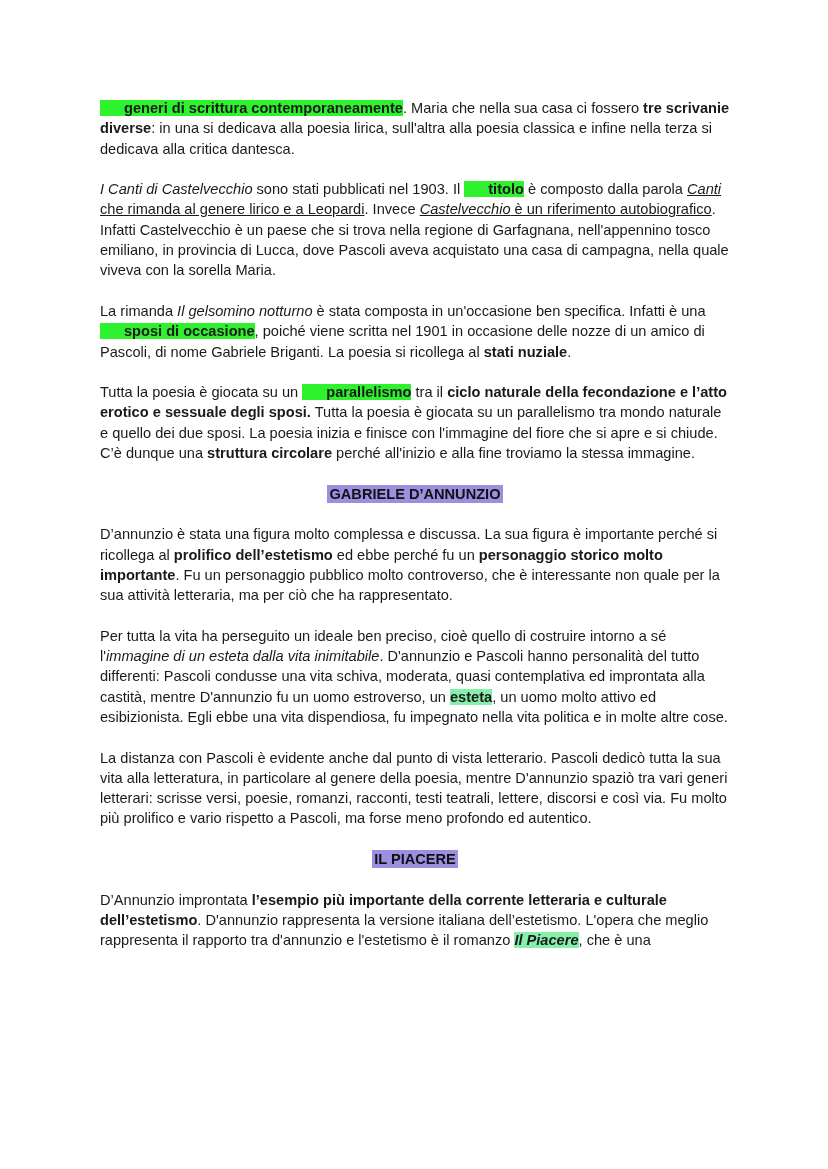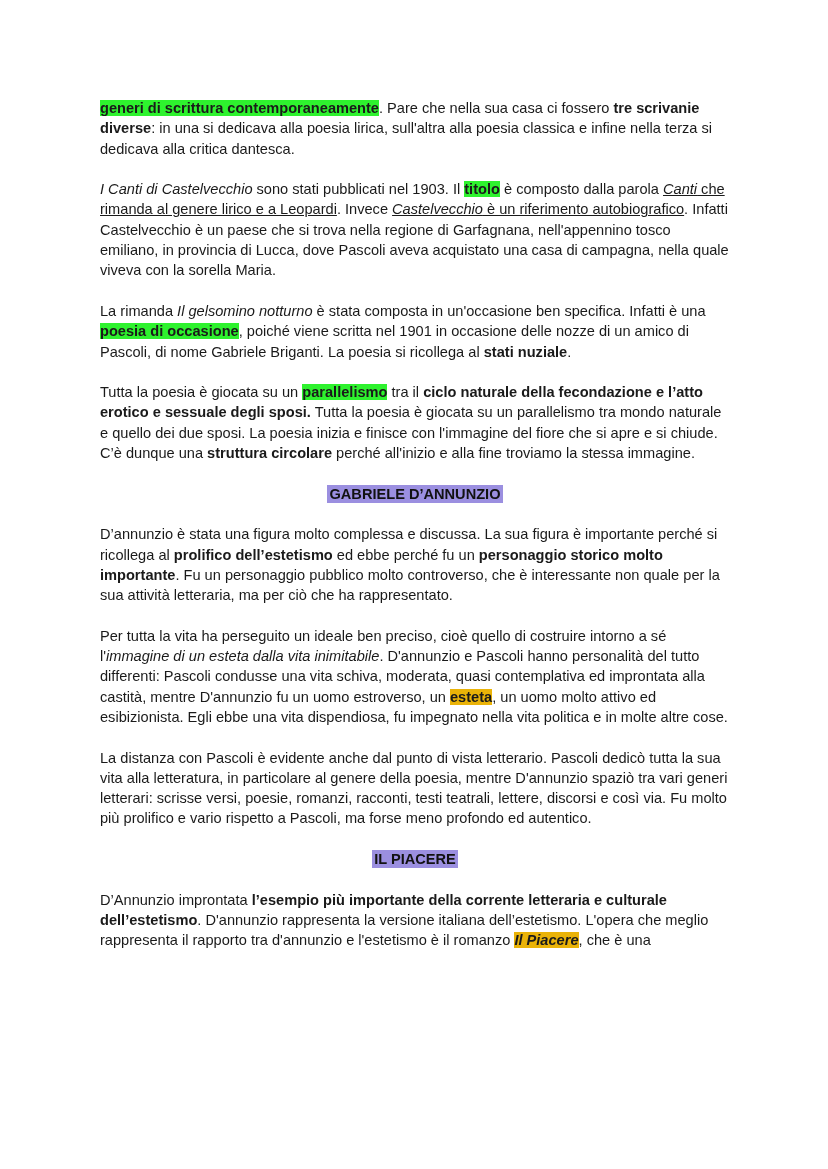--- a/index.html
+++ b/index.html
@@ -3,42 +3,42 @@
 <meta charset="utf-8">
 <style>
   html, body { margin: 0; padding: 0; background: #ffffff; }
   body { width: 828px; height: 1169px; overflow: hidden; position: relative; }
   .page {
     position: absolute; left: 100px; top: 98px; width: 630px;
     font-family: "Liberation Sans", sans-serif;
     font-size: 14.6px; line-height: 20.3px; color: #1a1a1a;
   }
   p { margin: 0 0 20.3px 0; }
-  .hl-green { background: #2ef22e; }
-  .hl-purple { background: #eab308; }
+  .hl-green { background: #2ef22e; padding-left: 24px; }
+  .hl-purple { background: #86efac; }
   .u { text-decoration: underline; }
   .heading { text-align: center; font-weight: bold; margin: 0 0 20.3px 0; }
   .heading span { background: #9b8fe0; padding: 1px 2px; color: #111; }
   b { font-weight: bold; }
 </style>
 </head>
 <body>
 
 <div class="page">
 
   <p>
-    <b class="hl-green">generi di scrittura contemporaneamente</b><span>. Pare che nella sua casa ci fossero </span><b>tre scrivanie diverse</b><span>: in una si dedicava alla poesia lirica, sull'altra alla poesia classica e infine nella terza si dedicava alla critica dantesca.</span>
+    <b class="hl-green">generi di scrittura contemporaneamente</b><span>. Maria che nella sua casa ci fossero </span><b>tre scrivanie diverse</b><span>: in una si dedicava alla poesia lirica, sull'altra alla poesia classica e infine nella terza si dedicava alla critica dantesca.</span>
   </p>
 
   <p>
     <i> I Canti di Castelvecchio</i><span> sono stati pubblicati nel 1903. Il </span><b class="hl-green">titolo</b><span> è composto dalla parola </span><span class="u"><i>Canti</i><span> che rimanda al genere lirico e a Leopardi</span></span><span>. Invece </span><span class="u"><i>Castelvecchio</i><span> è un riferimento autobiografico</span></span><span>. Infatti Castelvecchio è un paese che si trova nella regione di Garfagnana, nell'appennino tosco emiliano, in provincia di Lucca, dove Pascoli aveva acquistato una casa di campagna, nella quale viveva con la sorella Maria.</span>
   </p>
 
   <p>
-    <span> La rimanda </span><i>Il gelsomino notturno</i><span> è stata composta in un'occasione ben specifica. Infatti è una </span><b class="hl-green">poesia di occasione</b><span>, poiché viene scritta nel 1901 in occasione delle nozze di un amico di Pascoli, di nome Gabriele Briganti. La poesia si ricollega al </span><b>stati nuziale</b><span>.</span>
+    <span> La rimanda </span><i>Il gelsomino notturno</i><span> è stata composta in un'occasione ben specifica. Infatti è una </span><b class="hl-green">sposi di occasione</b><span>, poiché viene scritta nel 1901 in occasione delle nozze di un amico di Pascoli, di nome Gabriele Briganti. La poesia si ricollega al </span><b>stati nuziale</b><span>.</span>
   </p>
 
   <p>
     <span> Tutta la poesia è giocata su un </span><b class="hl-green">parallelismo</b><span> tra il </span><b>ciclo naturale della fecondazione e l’atto erotico e sessuale degli sposi.</b><span> Tutta la poesia è giocata su un parallelismo tra mondo naturale e quello dei due sposi. La poesia inizia e finisce con l'immagine del fiore che si apre e si chiude. C’è dunque una </span><b>struttura circolare</b><span> perché all'inizio e alla fine troviamo la stessa immagine.</span>
   </p>
 
 
   <div class="heading">
     <span>GABRIELE D’ANNUNZIO</span>
   </div>

